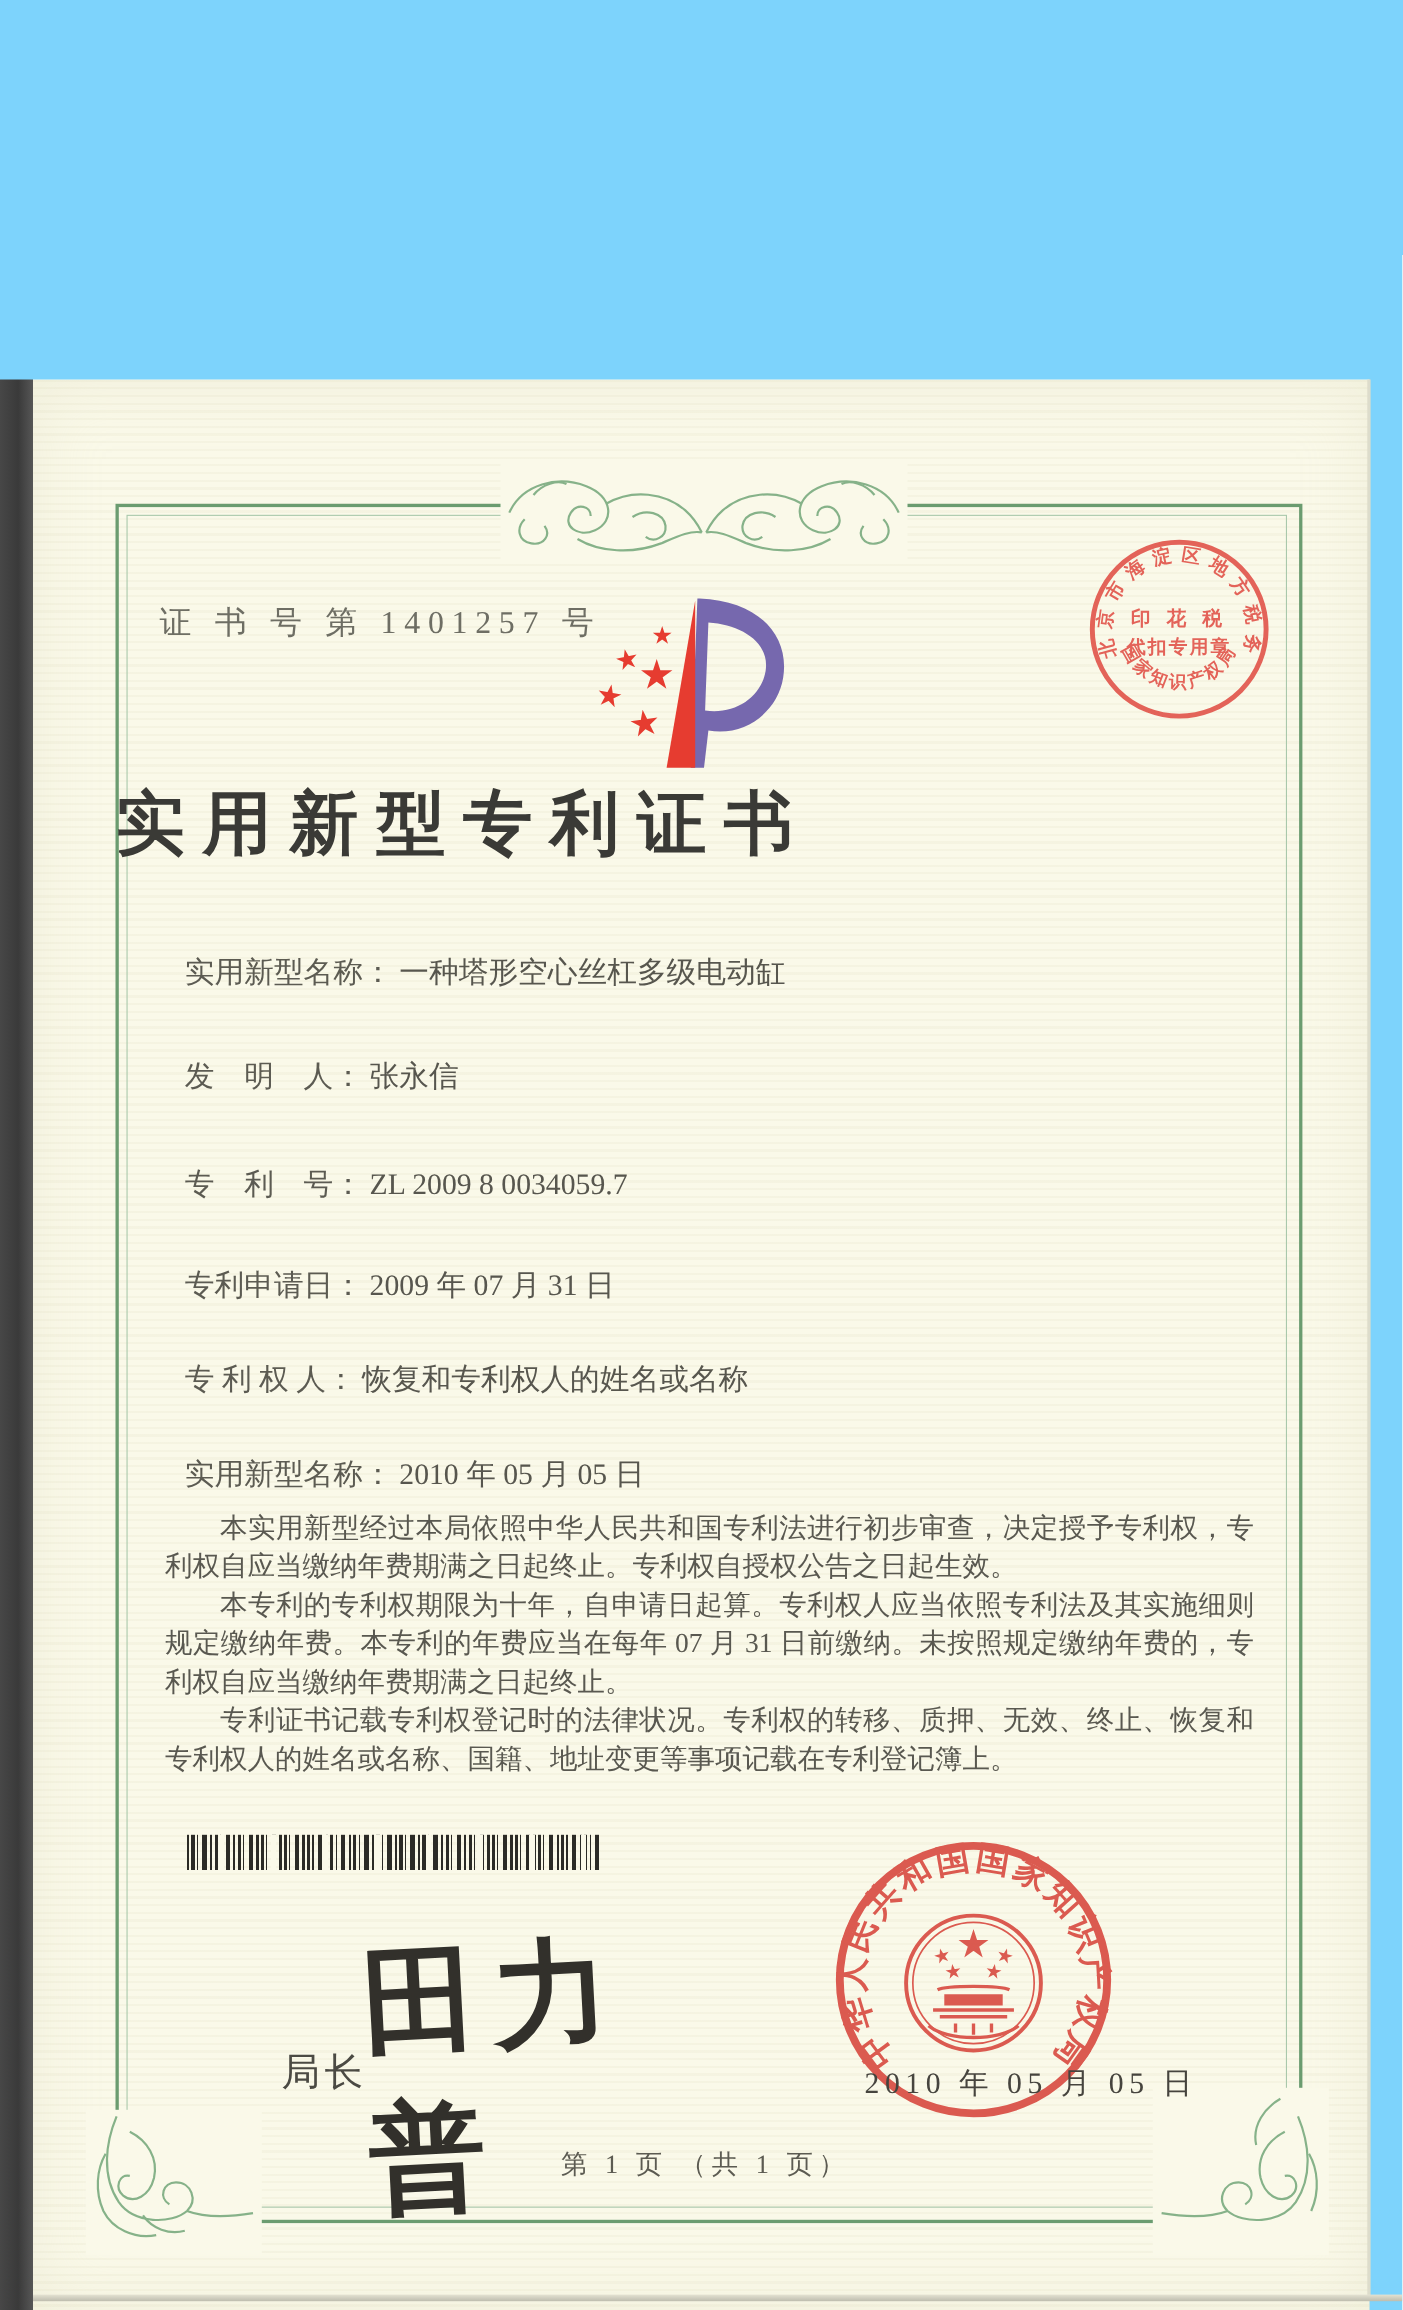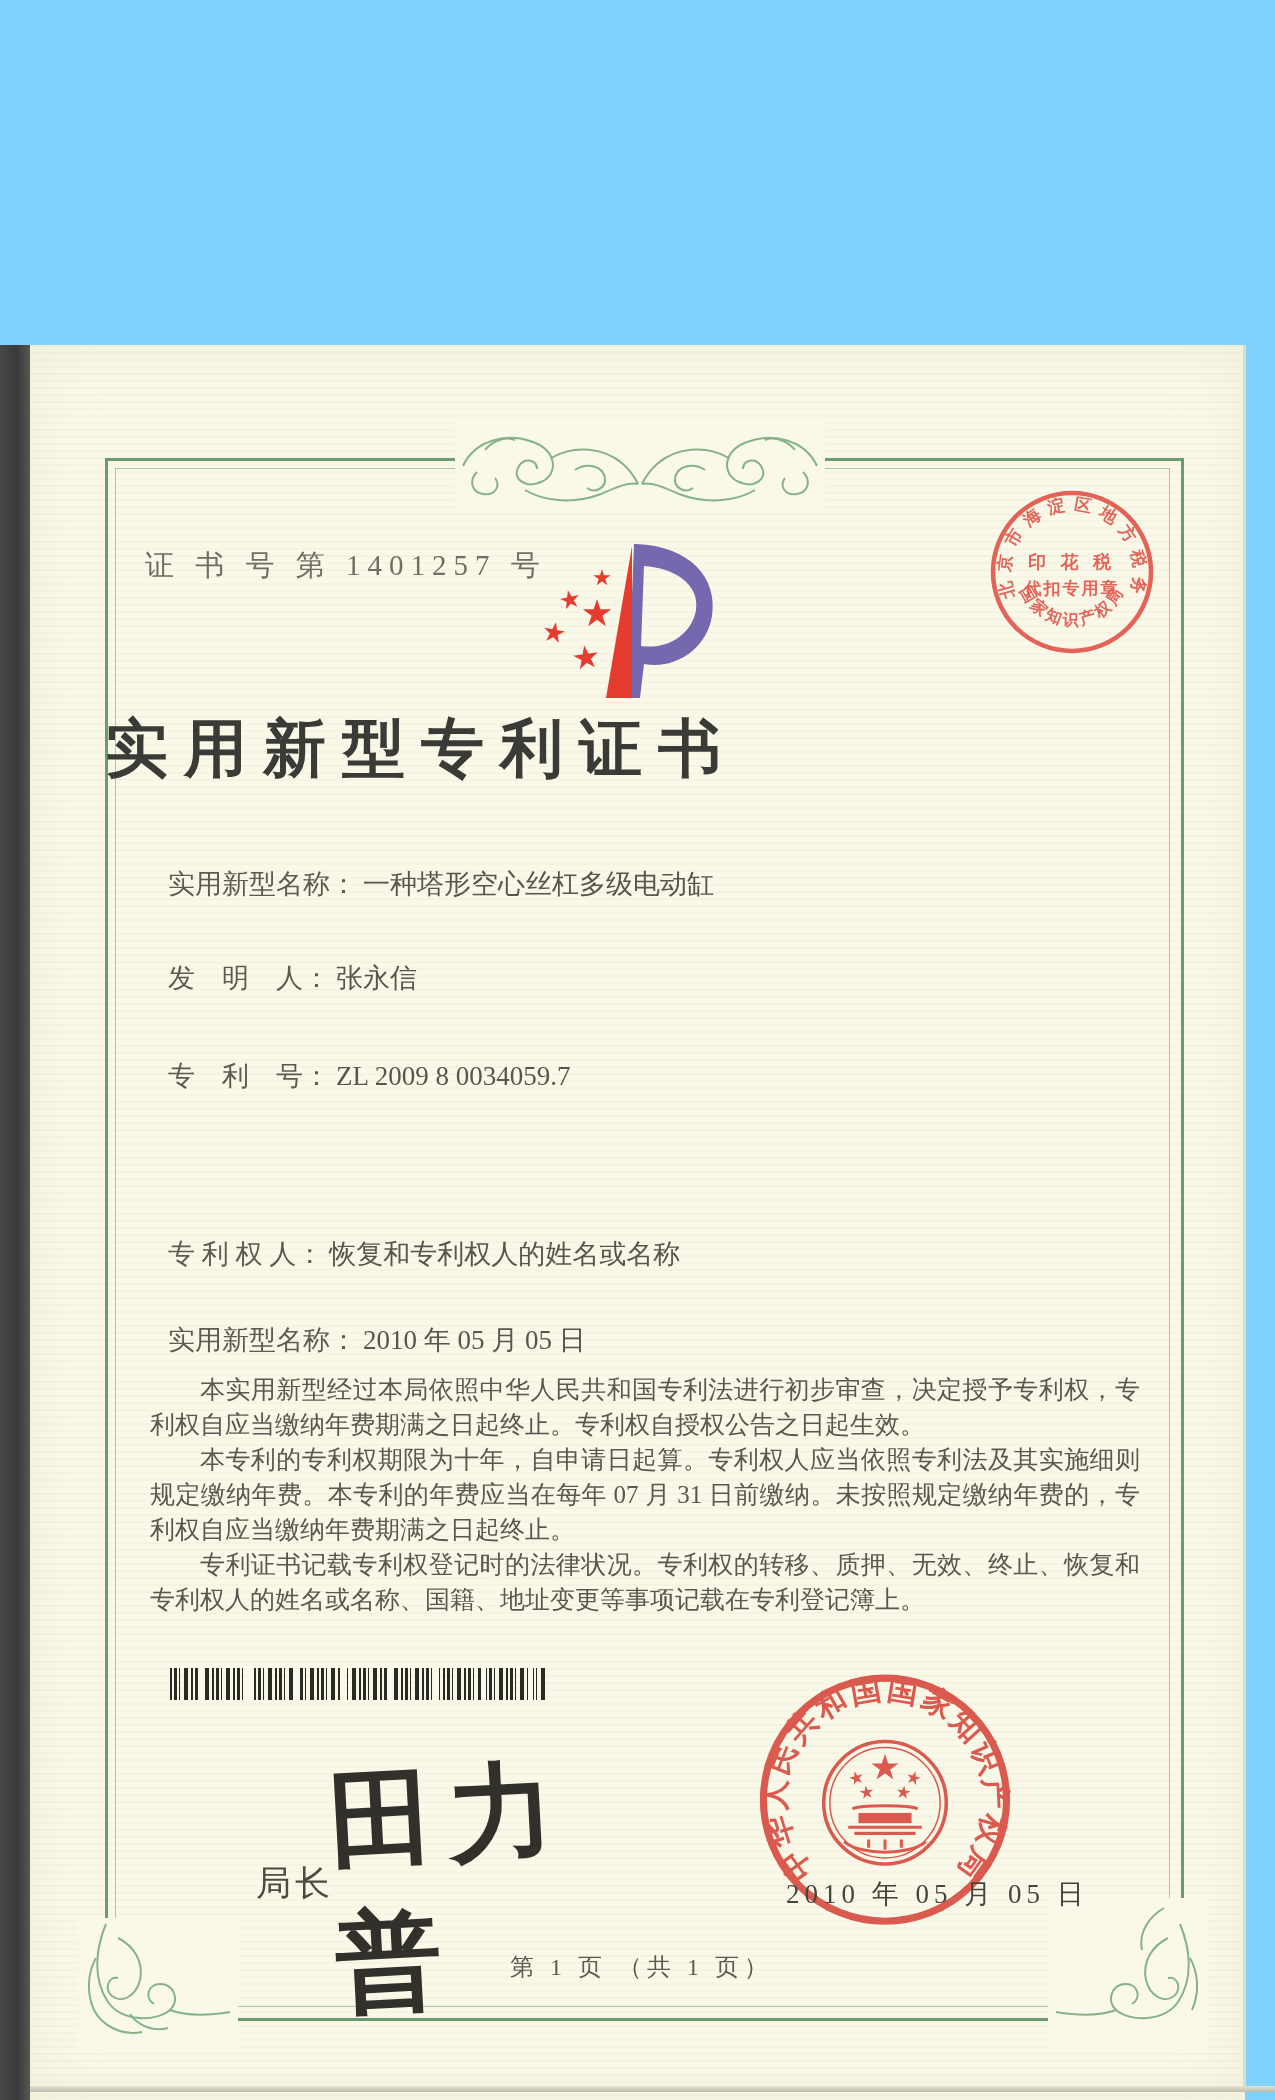--- a/index.html
+++ b/index.html
@@ -212,20 +212,23 @@
 
   <div class="field row1">
     <span class="flabel">实用新型名称：</span><span class="fvalue">一种塔形空心丝杠多级电动缸</span>
   </div>
   <div class="field row2">
     <span class="flabel">发　明　人：</span><span class="fvalue">张永信</span>
   </div>
   <div class="field row3">
     <span class="flabel">专　利　号：</span><span class="fvalue">ZL 2009 8 0034059.7</span>
   </div>
+  <div class="field row4">
+    <span class="flabel">专利申请日：</span><span class="fvalue">2009 年 07 月 31 日</span>
+  </div>
   <div class="field row5">
     <span class="flabel">专 利 权 人：</span><span class="fvalue">恢复和专利权人的姓名或名称</span>
   </div>
   <div class="field row6">
     <span class="flabel">实用新型名称：</span><span class="fvalue">2010 年 05 月 05 日</span>
   </div>
 
   <div class="legal">
     <p>本实用新型经过本局依照中华人民共和国专利法进行初步审查，决定授予专利权，专利权自应当缴纳年费期满之日起终止。专利权自授权公告之日起生效。</p>
     <p>本专利的专利权期限为十年，自申请日起算。专利权人应当依照专利法及其实施细则规定缴纳年费。本专利的年费应当在每年 07 月 31 日前缴纳。未按照规定缴纳年费的，专利权自应当缴纳年费期满之日起终止。</p>

